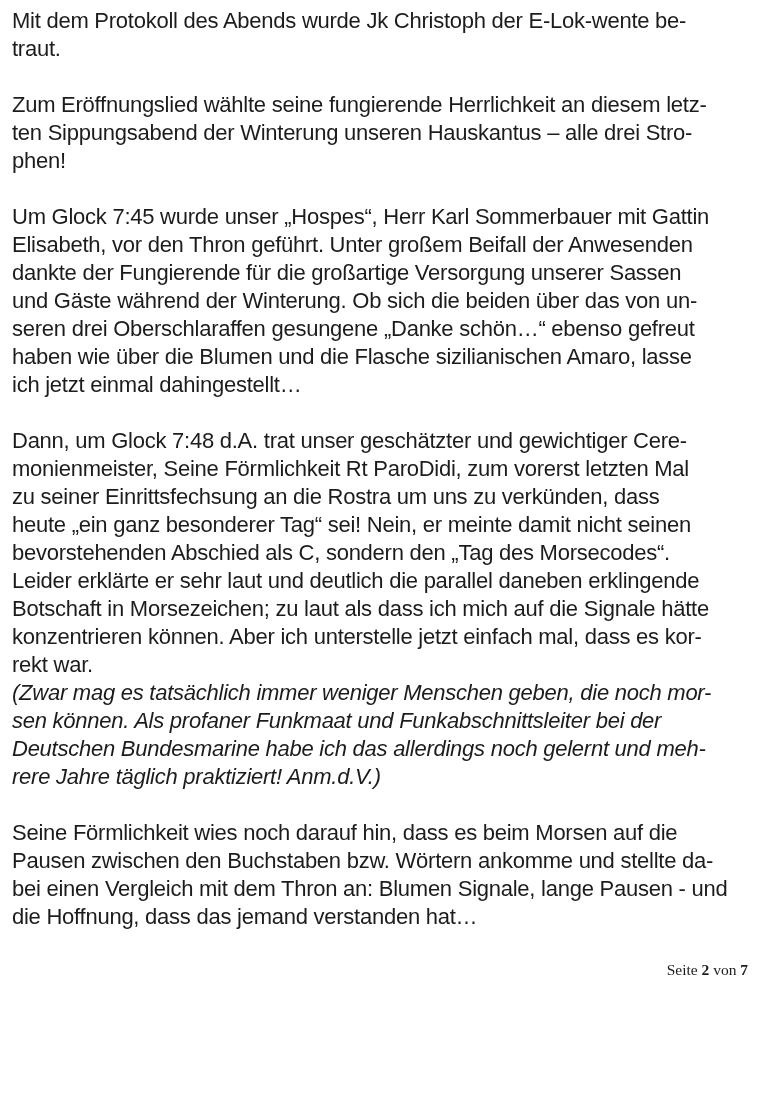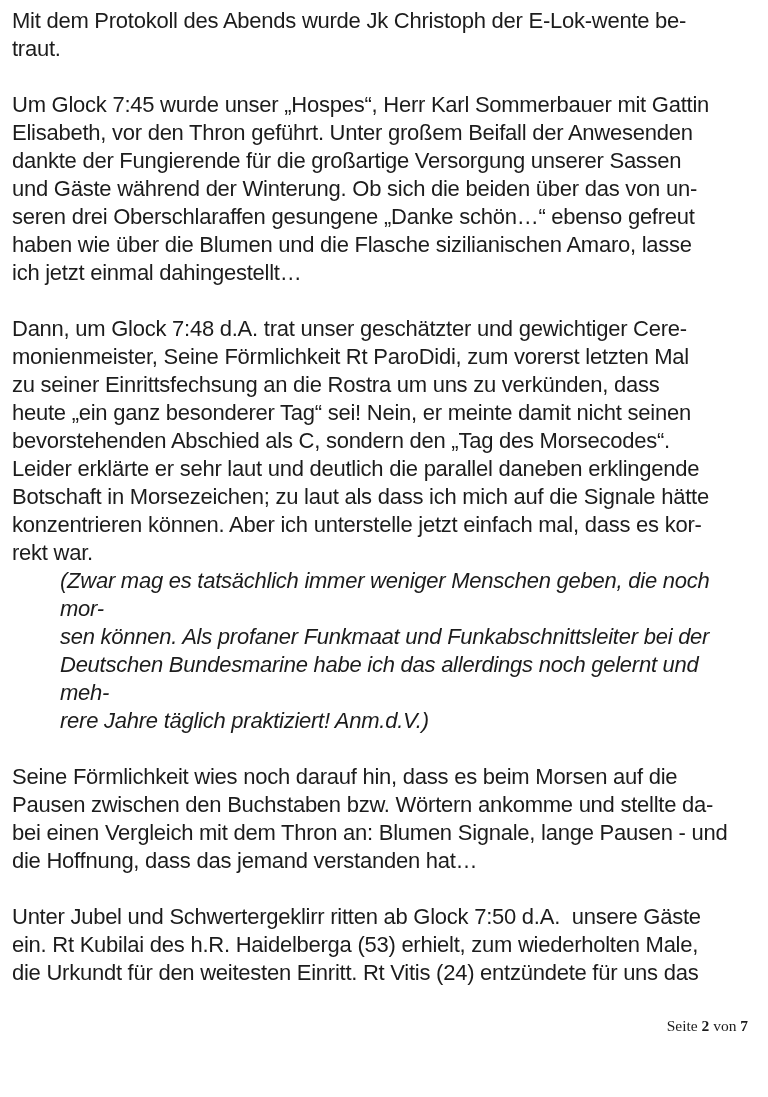--- a/index.html
+++ b/index.html
@@ -20,21 +20,20 @@
     font-family: "Liberation Sans", "DejaVu Sans", sans-serif;
     font-size: 22px;
     letter-spacing: -0.25px;
     line-height: 28px;
     color: #1c1c1c;
     margin: 0 0 28px 0;
     white-space: pre-wrap;
   }
   .body-text p.attached {
     margin-top: -28px; 
-    margin-left: 48px;
   }
   .body-text p.italic {
     font-style: italic;
   }
   .footer {
     font-family: "Liberation Serif", "DejaVu Serif", serif;
     font-size: 15.5px;
     color: #1c1c1c;
     text-align: right;
     margin-top: 30px;
@@ -43,20 +42,23 @@
     font-weight: bold;
   }
 </style>
 </head>
 <body>
 
 <div class="page">
   <div class="body-text">
     <p>Mit dem Protokoll des Abends wurde Jk Christoph der E-Lok-wente be-
 traut.</p>
+    <p>Zum Eröffnungslied wählte seine fungierende Herrlichkeit an diesem letz-
+ten Sippungsabend der Winterung unseren Hauskantus – alle drei Stro-
+phen!</p>
     <p>Um Glock 7:45 wurde unser „Hospes“, Herr Karl Sommerbauer mit Gattin
 Elisabeth, vor den Thron geführt. Unter großem Beifall der Anwesenden
 dankte der Fungierende für die großartige Versorgung unserer Sassen
 und Gäste während der Winterung. Ob sich die beiden über das von un-
 seren drei Oberschlaraffen gesungene „Danke schön…“ ebenso gefreut
 haben wie über die Blumen und die Flasche sizilianischen Amaro, lasse
 ich jetzt einmal dahingestellt…</p>
     <p>Dann, um Glock 7:48 d.A. trat unser geschätzter und gewichtiger Cere-
 monienmeister, Seine Förmlichkeit Rt ParoDidi, zum vorerst letzten Mal
 zu seiner Einrittsfechsung an die Rostra um uns zu verkünden, dass
@@ -67,23 +69,20 @@
 konzentrieren können. Aber ich unterstelle jetzt einfach mal, dass es kor-
 rekt war.</p>
     <p class="italic attached">(Zwar mag es tatsächlich immer weniger Menschen geben, die noch mor-
 sen können. Als profaner Funkmaat und Funkabschnittsleiter bei der
 Deutschen Bundesmarine habe ich das allerdings noch gelernt und meh-
 rere Jahre täglich praktiziert! Anm.d.V.)</p>
     <p>Seine Förmlichkeit wies noch darauf hin, dass es beim Morsen auf die
 Pausen zwischen den Buchstaben bzw. Wörtern ankomme und stellte da-
 bei einen Vergleich mit dem Thron an: Blumen Signale, lange Pausen - und
 die Hoffnung, dass das jemand verstanden hat…</p>
-    <p>Unter Jubel und Schwertergeklirr ritten ab Glock 7:50 d.A.  unsere Gäste
-ein. Rt Kubilai des h.R. Haidelberga (53) erhielt, zum wiederholten Male,
-die Urkundt für den weitesten Einritt. Rt Vitis (24) entzündete für uns das</p>
   </div>
 
   <div class="footer">
     <span>Seite</span>
     <span class="num">2</span>
     <span>von</span>
     <span class="num">7</span>
   </div>
 </div>
 

